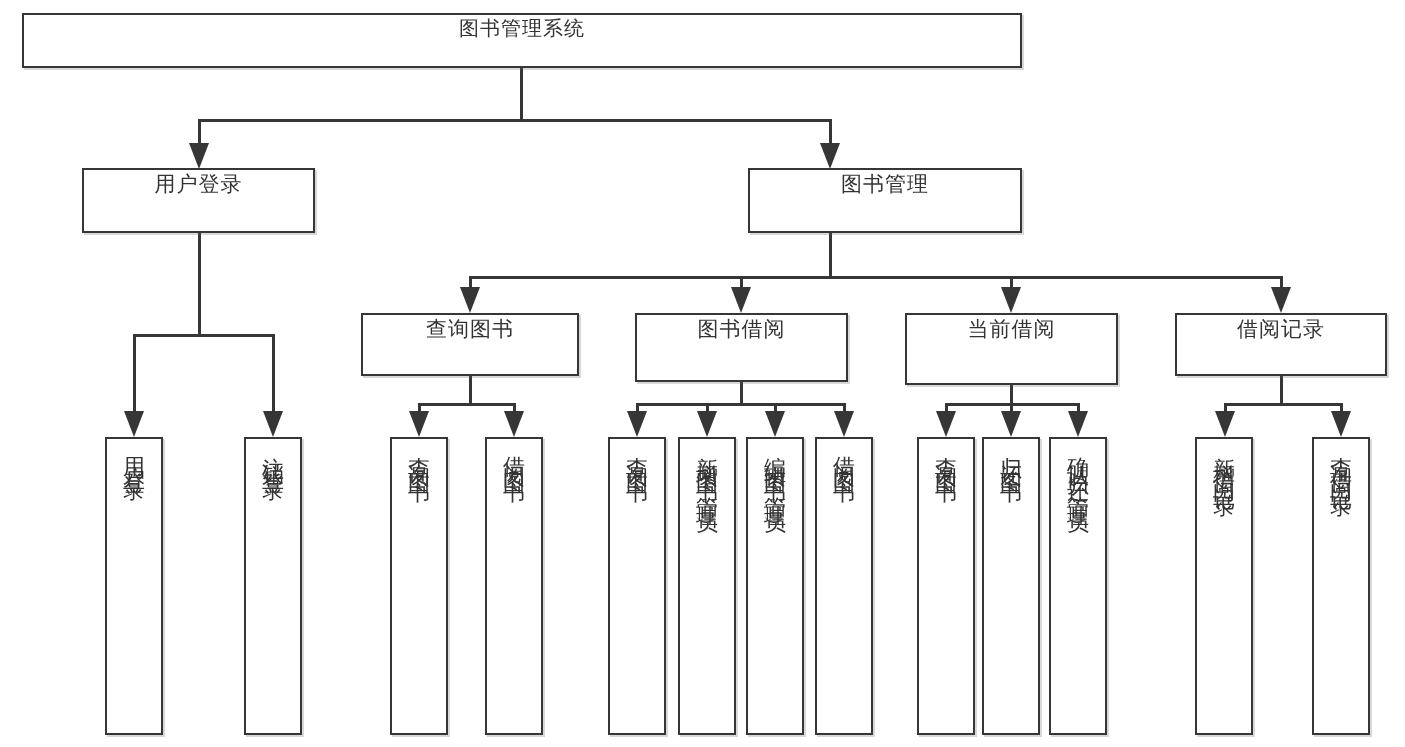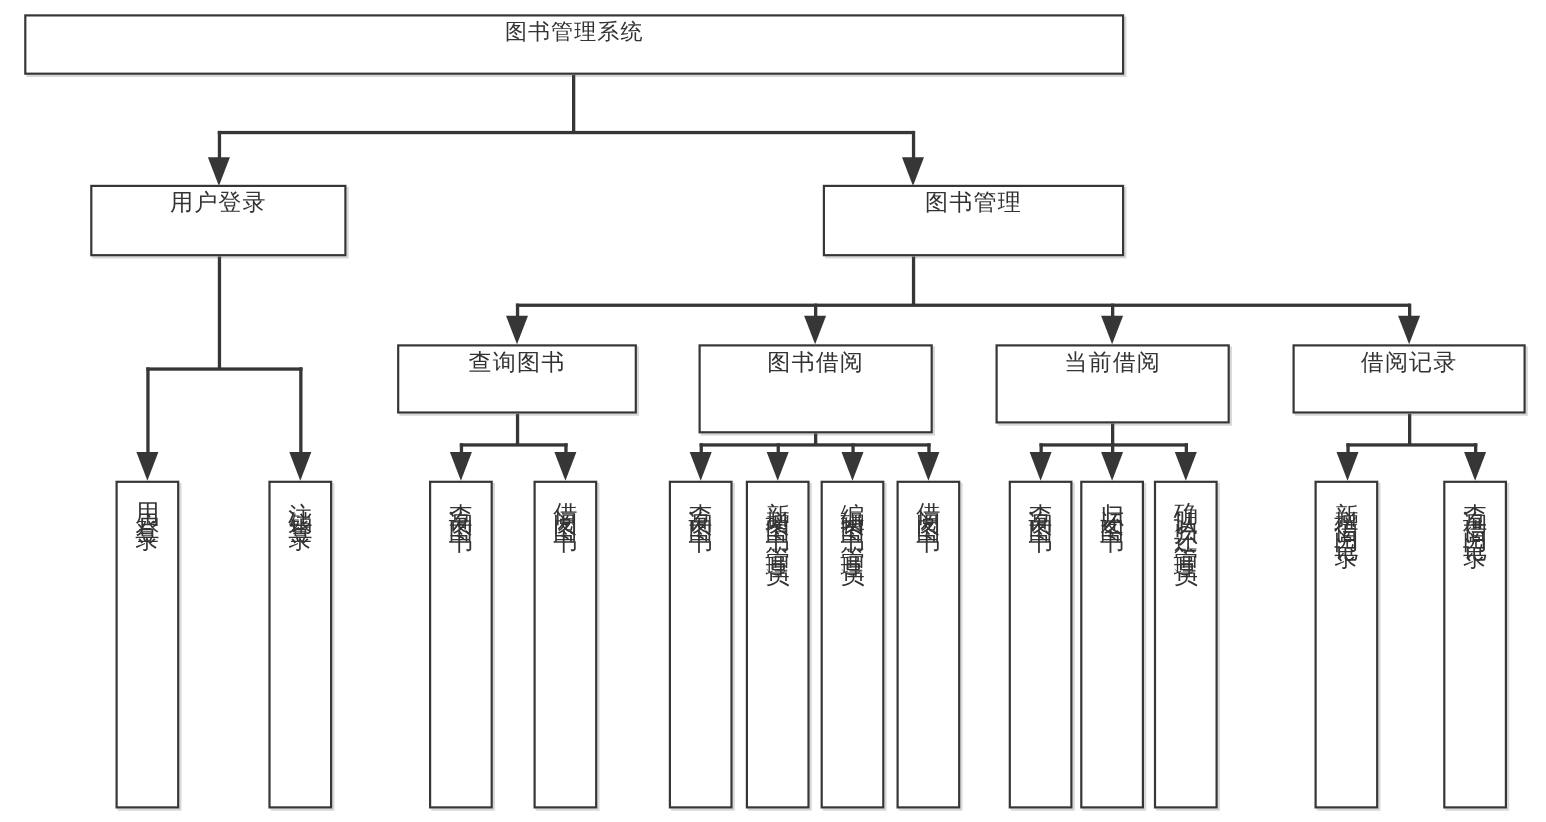--- a/index.html
+++ b/index.html
@@ -73,21 +73,21 @@
   <div class="vline" style="left:740px;top:276px;height:13px"></div>
   <div class="arrow" style="left:731px;top:287px"></div>
   <div class="vline" style="left:1010px;top:276px;height:13px"></div>
   <div class="arrow" style="left:1001px;top:287px"></div>
   <div class="vline" style="left:1280px;top:276px;height:13px"></div>
   <div class="arrow" style="left:1271px;top:287px"></div>
 
   <div class="node" style="left:361px;top:313px;width:218px;height:63px">
     <span class="node-label">查询图书</span>
   </div>
-  <div class="node" style="left:635px;top:313px;width:213px;height:81px">
+  <div class="node" style="left:635px;top:313px;width:213px;height:69px">
     <span class="node-label">图书借阅</span>
   </div>
   <div class="node" style="left:905px;top:313px;width:213px;height:72px">
     <span class="node-label">当前借阅</span>
   </div>
   <div class="node" style="left:1175px;top:313px;width:212px;height:63px">
     <span class="node-label">借阅记录</span>
   </div>
 
   <div class="vline" style="left:469px;top:376px;height:29px"></div>

